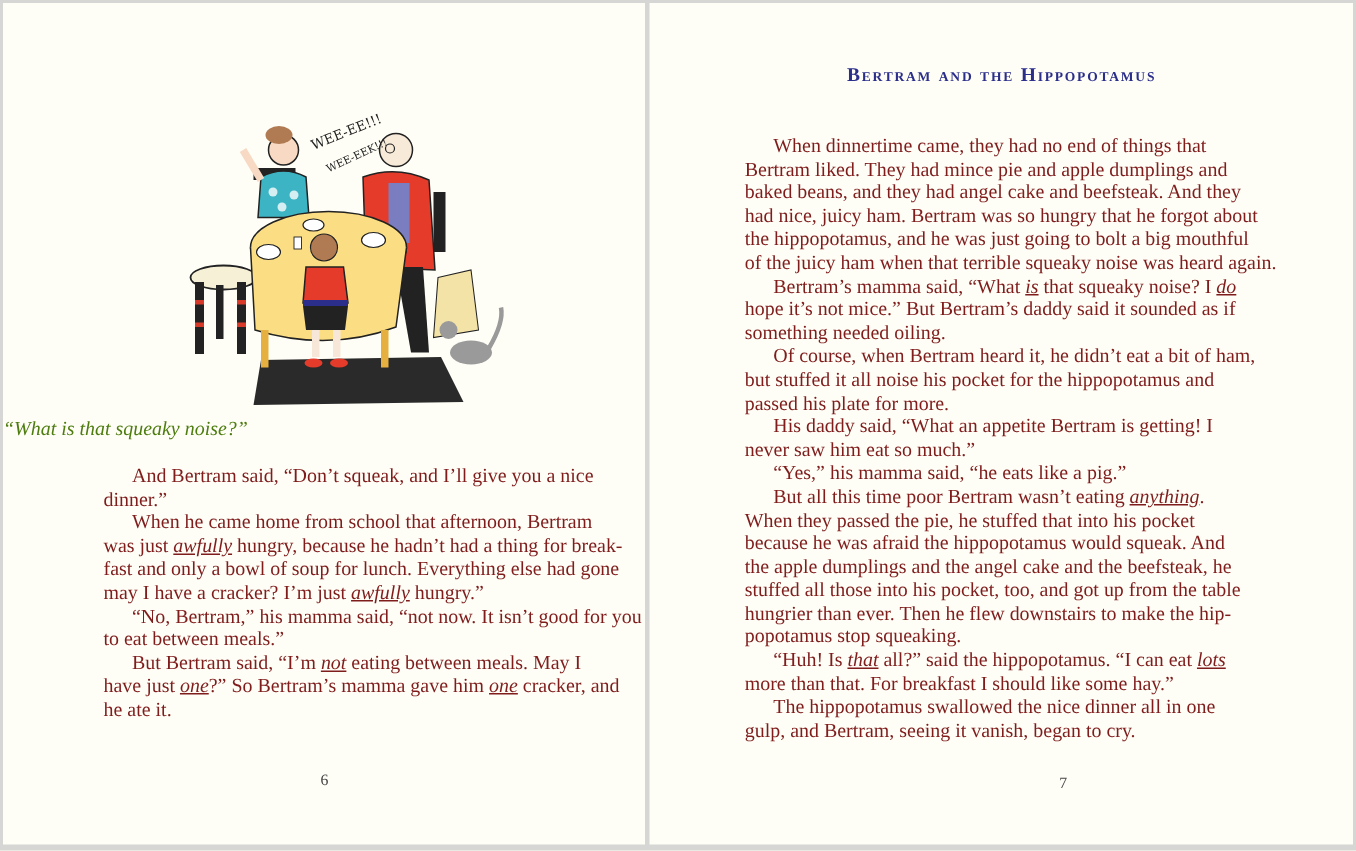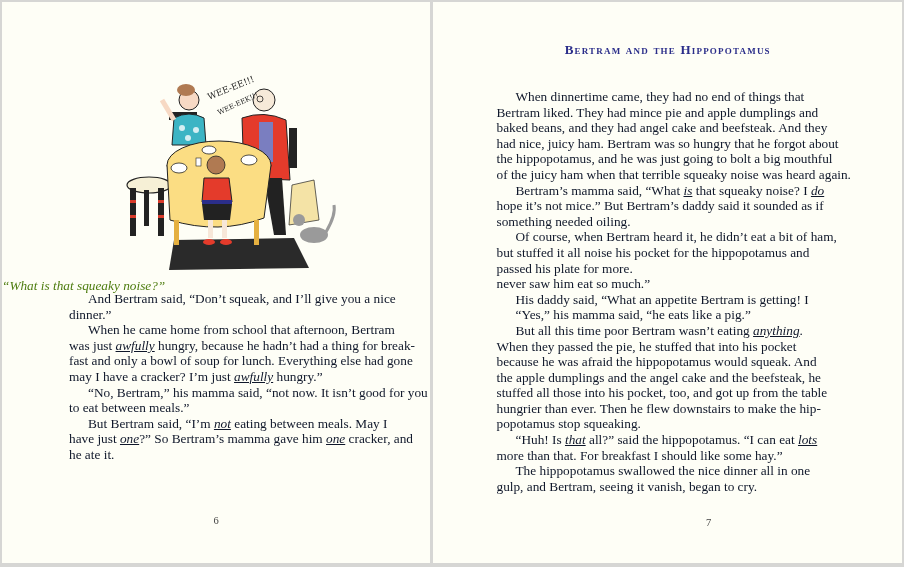--- a/index.html
+++ b/index.html
@@ -20,21 +20,21 @@
     background: #fefef6;
     height: 561px;
   }
   .page.left { width: 449px; margin-right: 3px; }
   .page.right { width: 448px; padding-left: 41px; }
   .text-block {
     position: absolute;
     font-family: "Liberation Serif", "DejaVu Serif", serif;
     font-size: 13.3px;
     line-height: 15.6px;
-    color: #0f172a;
+    color: #7f1d1d;
     width: 330px;
   }
   .line { white-space: nowrap; display: block; height: 15.6px; }
   .indent { padding-left: 19px; }
   .caption {
     position: absolute; left: 0; width: 449px; top: 276px;
     text-align: left; font-style: italic;
     font-family: "Liberation Serif", serif;
     font-size: 13.3px; color: #4d7c0f;
   }
@@ -120,21 +120,21 @@
 
       <path d="M178,115 L200,110 L205,150 L175,155 Z" fill="#f4e3a6" stroke="#222" stroke-width="0.7"></path>
 
       <ellipse cx="200" cy="165" rx="14" ry="8" fill="#9a9a9a"></ellipse>
       <circle cx="185" cy="150" r="6" fill="#9a9a9a"></circle>
       <path d="M212,162 Q222,145 220,135" stroke="#9a9a9a" stroke-width="3" fill="none"></path>
     </svg>
 
     <div class="caption">“What is that squeaky noise?”</div>
 
-    <div class="text-block" id="left-text" style="left:67px; top:289px;">
+    <div class="text-block" id="left-text" style="left:67px; top:307px;">
         <span class="line indent"><span>And Bertram said, “Don’t squeak, and I’ll give you a nice</span></span>
         <span class="line"><span>dinner.”</span></span>
         <span class="line indent"><span>When he came home from school that afternoon, Bertram</span></span>
         <span class="line"><span>was just </span><i>awfully</i><span> hungry, because he hadn’t had a thing for break-</span></span>
         <span class="line"><span>fast and only a bowl of soup for lunch. Everything else had gone</span></span>
         <span class="line"><span>may I have a cracker? I’m just </span><i>awfully</i><span> hungry.”</span></span>
         <span class="line indent"><span>“No, Bertram,” his mamma said, “not now. It isn’t good for you</span></span>
         <span class="line"><span>to eat between meals.”</span></span>
         <span class="line indent"><span>But Bertram said, “I’m </span><i>not</i><span> eating between meals. May I</span></span>
         <span class="line"><span>have just </span><i>one</i><span>?” So Bertram’s mamma gave him </span><i>one</i><span> cracker, and</span></span>
@@ -153,22 +153,22 @@
         <span class="line"><span>baked  beans, and they had angel cake and beefsteak. And they</span></span>
         <span class="line"><span>had nice, juicy ham. Bertram was so hungry that he forgot about</span></span>
         <span class="line"><span>the  hippopotamus, and he was just going to bolt a big mouthful</span></span>
         <span class="line"><span>of the juicy ham when that terrible squeaky noise was heard again.</span></span>
         <span class="line indent"><span>Bertram’s mamma said, “What </span><i>is</i><span> that squeaky noise? I </span><i>do</i></span>
         <span class="line"><span>hope it’s not mice.” But Bertram’s daddy said it sounded as if</span></span>
         <span class="line"><span>something needed oiling.</span></span>
         <span class="line indent"><span>Of course, when Bertram heard it, he didn’t eat a bit of ham,</span></span>
         <span class="line"><span>but stuffed it all noise his pocket for the hippopotamus and</span></span>
         <span class="line"><span>passed his plate for more.</span></span>
+        <span class="line indent"><span>His daddy said, “What an appetite Bertram is getting! I</span></span>
         <span class="line"><span>never saw him eat so much.”</span></span>
-        <span class="line indent"><span>His daddy said, “What an appetite Bertram is getting! I</span></span>
         <span class="line indent"><span>“Yes,” his mamma said, “he eats like a pig.”</span></span>
         <span class="line indent"><span>But all this time poor Bertram wasn’t eating </span><i>anything</i><span>.</span></span>
         <span class="line"><span>When they passed the pie, he stuffed that into his pocket</span></span>
         <span class="line"><span>because he was afraid the hippopotamus would squeak. And</span></span>
         <span class="line"><span>the apple dumplings and the angel cake and the beefsteak, he</span></span>
         <span class="line"><span>stuffed all those into his pocket, too, and got up from the table</span></span>
         <span class="line"><span>hungrier than ever. Then he flew downstairs to make the hip-</span></span>
         <span class="line"><span>popotamus stop squeaking.</span></span>
         <span class="line indent"><span>“Huh! Is </span><i>that</i><span> all?” said the hippopotamus. “I can eat </span><i>lots</i></span>
         <span class="line"><span>more than that. For breakfast I should like some hay.”</span></span>

